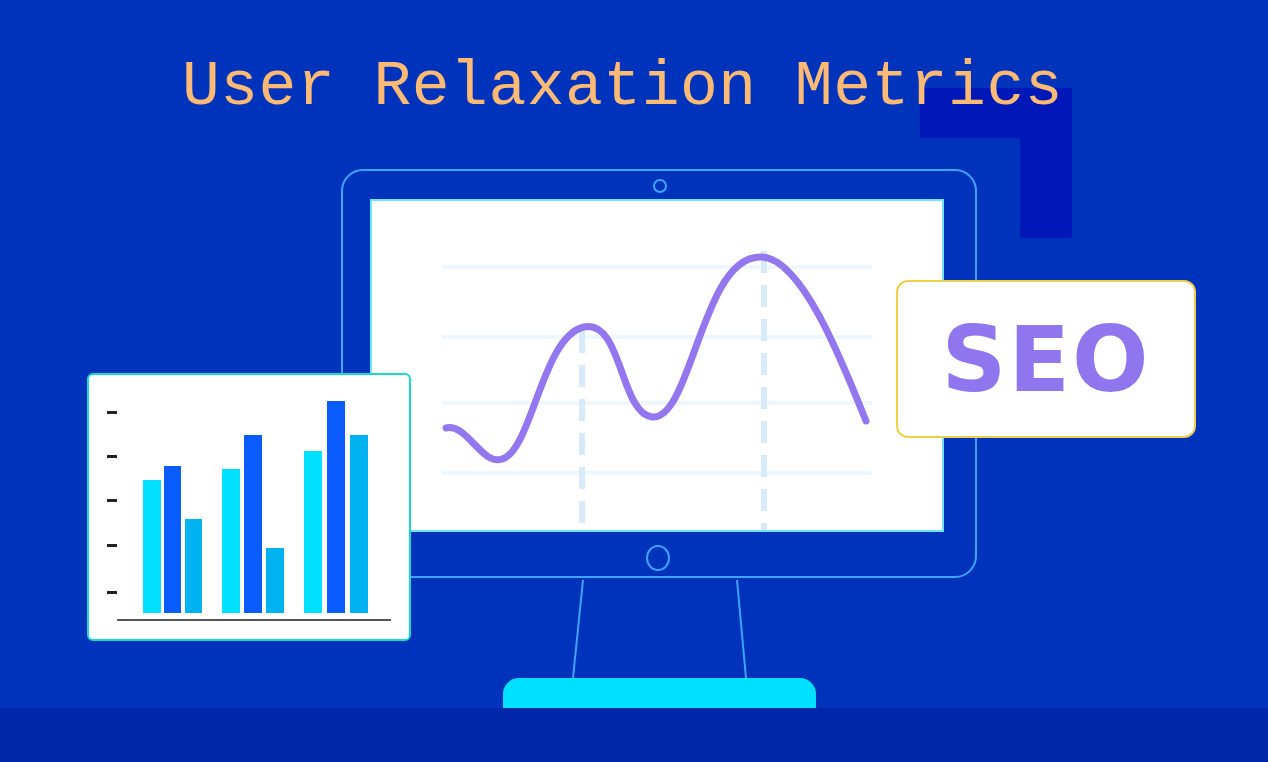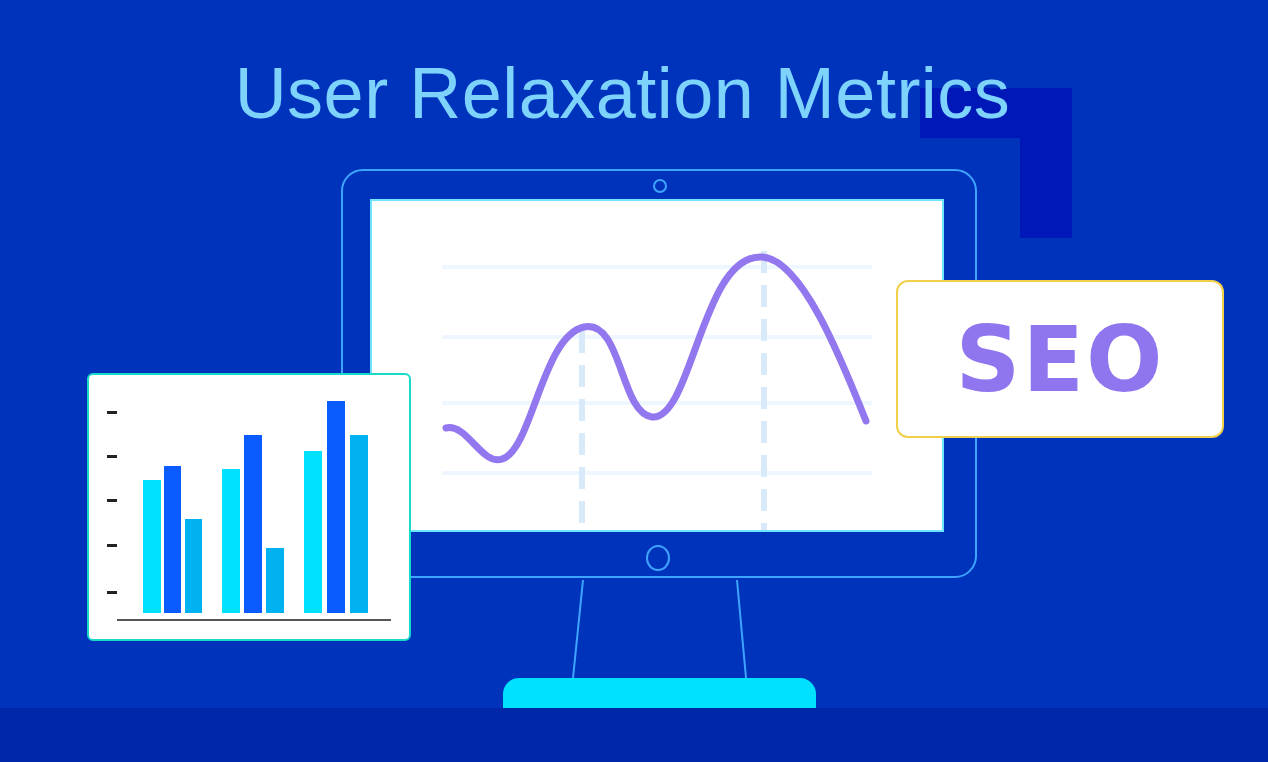--- a/index.html
+++ b/index.html
@@ -8,23 +8,23 @@
     background: #0033bb;
     position: relative;
     font-family: "DejaVu Sans", "Liberation Sans", sans-serif;
   }
   .stage { position: absolute; left: 0; top: 0; width: 1268px; height: 762px; }
   .bottom-strip { position: absolute; left: 0; top: 708px; width: 1268px; height: 54px; background: #0026aa; }
   .deco-h { position: absolute; left: 920px; top: 88px; width: 152px; height: 50px; background: #0018b8; }
   .deco-v { position: absolute; left: 1020px; top: 88px; width: 52px; height: 150px; background: #0018b8; }
   .title {
     position: absolute; left: 0; top: 52px; width: 1245px;
-    text-align: center; color: #7dd3fc;
-    font-size: 72px; font-weight: 400; letter-spacing: 0.5px;
-    font-family: Liberation Sans, sans-serif;
+    text-align: center; color: #fdba74;
+    font-size: 63px; font-weight: 400; letter-spacing: 0.5px;
+    font-family: Liberation Mono, monospace;
   }
   .monitor {
     position: absolute; left: 341px; top: 169px; width: 636px; height: 409px;
     border: 2px solid #3ea4ff; border-radius: 22px; box-sizing: border-box;
   }
   .camera {
     position: absolute; left: 653px; top: 179px; width: 10px; height: 10px;
     border: 2px solid #3ea4ff; border-radius: 50%;
   }
   .screen {
@@ -38,21 +38,21 @@
   .stand-svg { position: absolute; left: 0; top: 0; }
   .base {
     position: absolute; left: 503px; top: 678px; width: 313px; height: 30px;
     background: #00e0ff; border-radius: 16px 16px 0 0;
   }
   .bar-card {
     position: absolute; left: 87px; top: 373px; width: 324px; height: 268px;
     background: #ffffff; border: 2px solid #19d9c9; border-radius: 6px; box-sizing: border-box;
   }
   .seo-card {
-    position: absolute; left: 896px; top: 280px; width: 328px; height: 158px;
+    position: absolute; left: 896px; top: 280px; width: 300px; height: 158px;
     background: #ffffff; border: 2px solid #f1cf4a; border-radius: 12px; box-sizing: border-box;
     display: flex; align-items: center; justify-content: center;
   }
   .seo-text {
     color: #8f75ee; font-size: 90px; font-weight: 700;
     font-family: "DejaVu Sans", sans-serif; letter-spacing: 2px;
   }
 </style>
 </head>
 <body>

